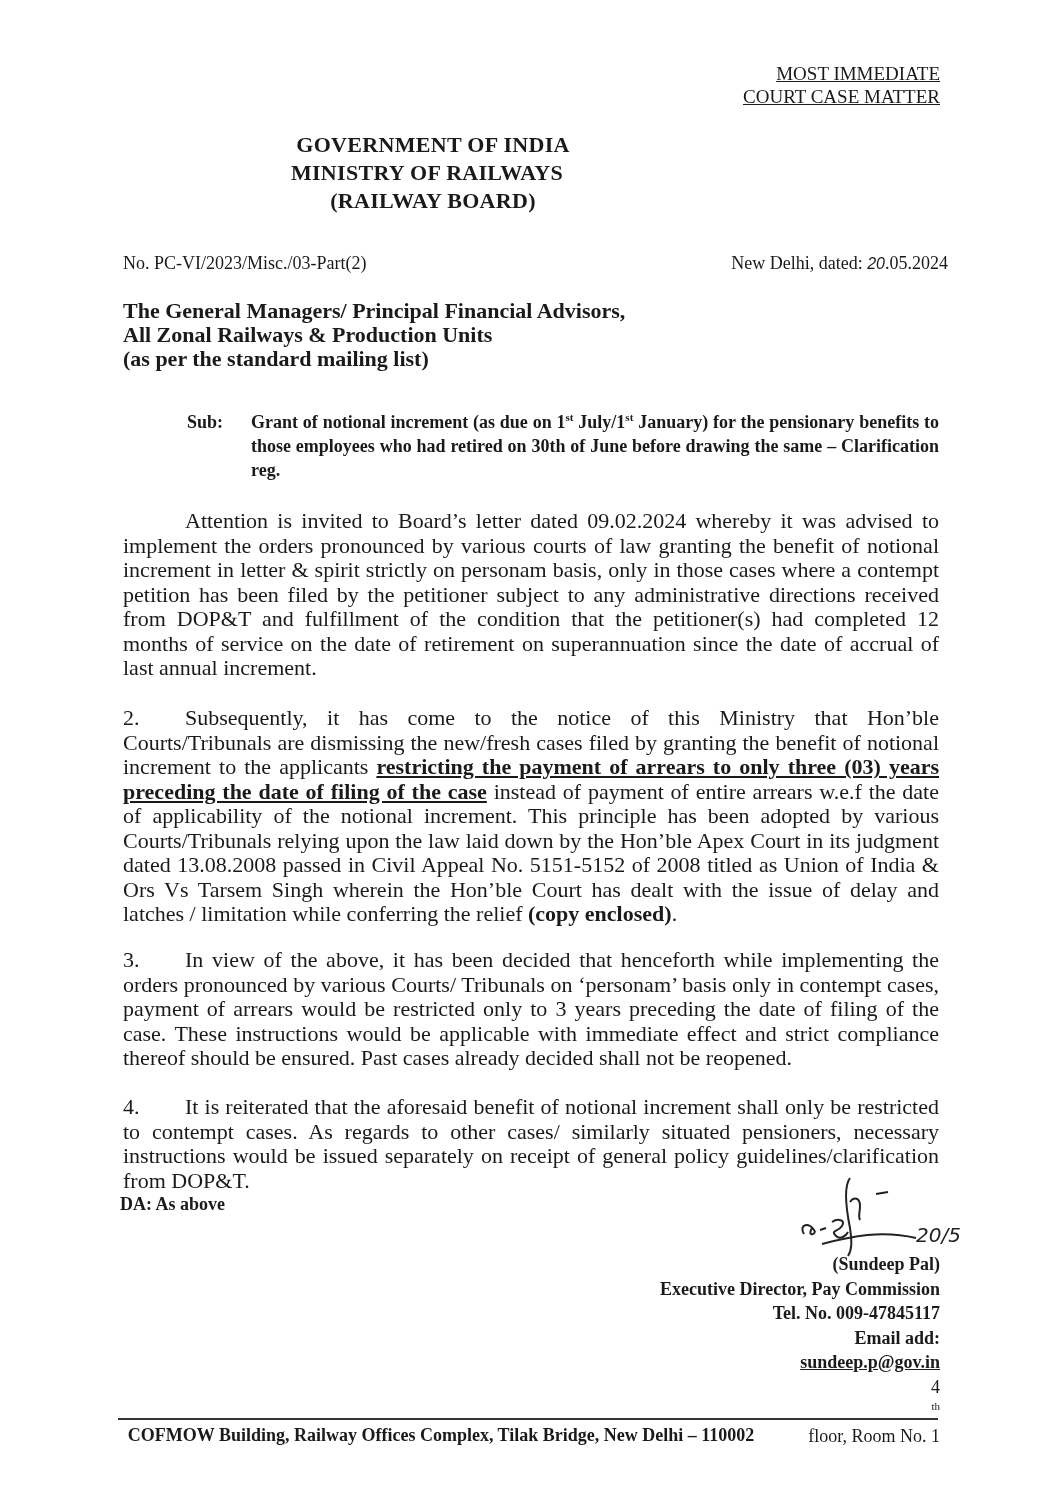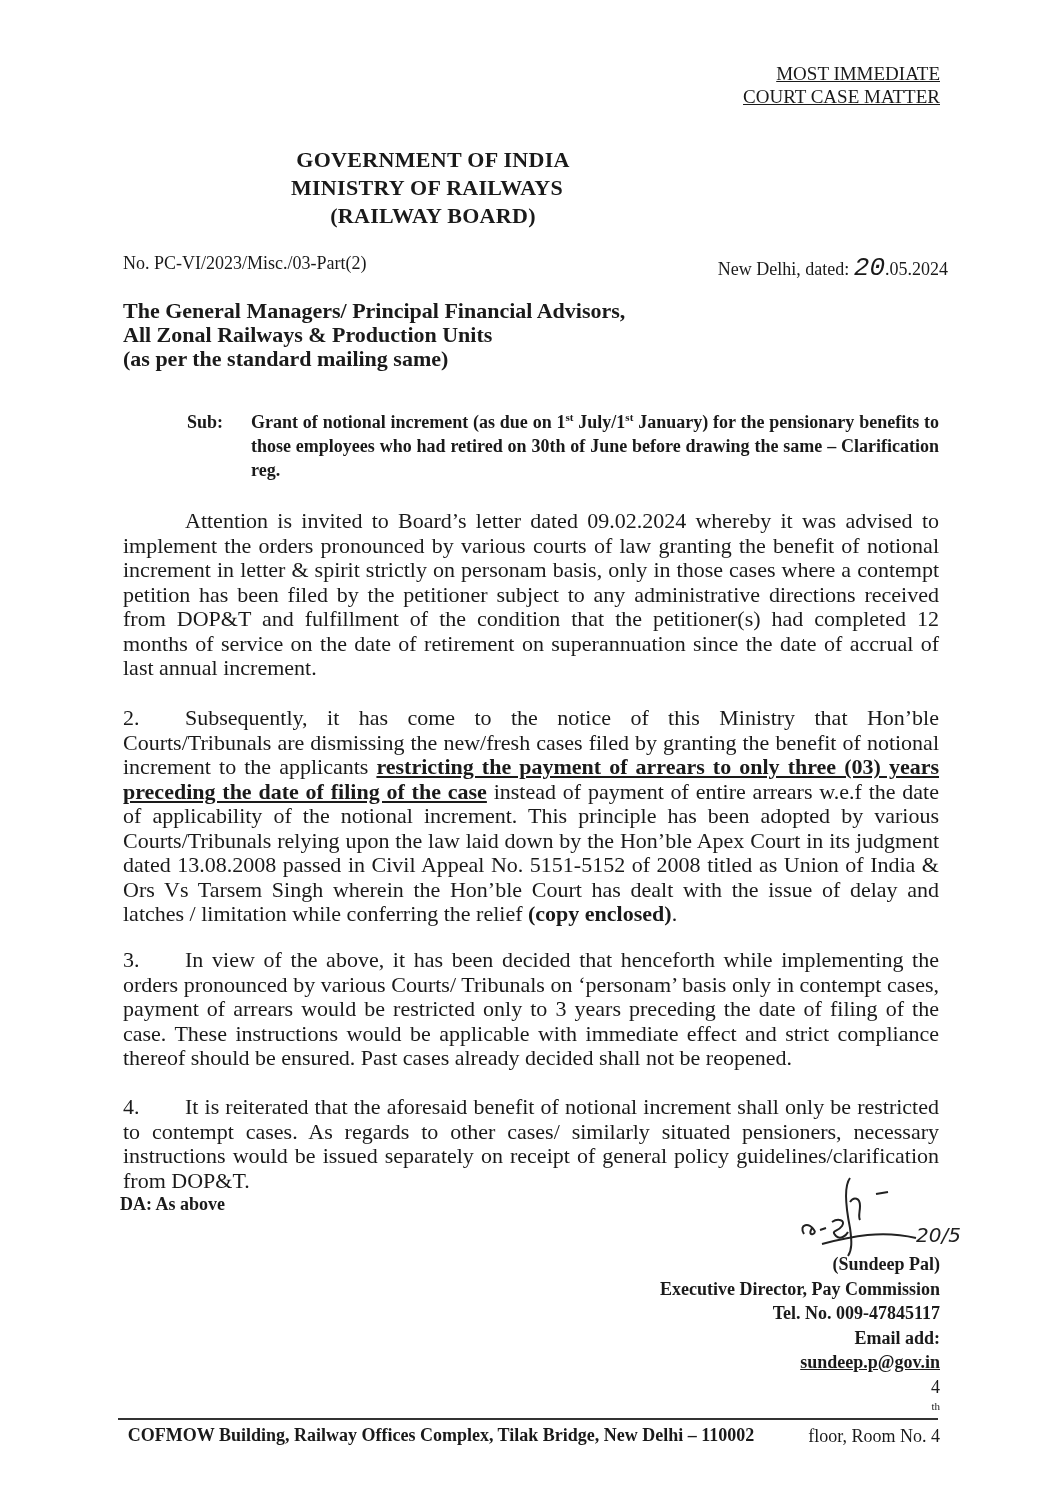--- a/index.html
+++ b/index.html
@@ -8,29 +8,29 @@
     font-family: "Liberation Serif", "DejaVu Serif", serif;
     color: #1a1a1a;
   }
   .abs { position: absolute; }
   .priority {
     right: 118px; top: 62px; text-align: right;
     font-size: 19px; line-height: 23px; font-weight: normal;
   }
   .priority span { text-decoration: underline; display: block; }
   .header {
-    left: 0; width: 854px; top: 146px; text-align: center;
+    left: 0; width: 854px; top: 131px; text-align: center;
     font-size: 22px; line-height: 28px; font-weight: bold; letter-spacing: 0.3px;
   }
   .header span { display: block; }
   .header .l1 { margin-left: 12px; }
   .header .l3 { margin-left: 12px; }
   .ref { left: 123px; top: 253px; font-size: 18px; }
   .date { right: 110px; top: 253px; font-size: 18px; }
-  .date .hand { font-family: Liberation Mono, monospace; font-style: italic; font-size: 26px; }
+  .date .hand { font-family: Liberation Sans, sans-serif; font-style: italic; font-size: 16px; }
   .address {
     left: 123px; top: 299px; font-size: 22px; line-height: 24px; font-weight: bold;
   }
   .address span { display: block; }
   .subject {
     left: 187px; top: 410px; width: 752px; font-size: 18px; line-height: 24px; font-weight: bold;
     display: flex;
   }
   .subject .sub-label { width: 64px; flex: none; }
   .subject .sub-text { text-align: justify; flex: 1; }
@@ -72,21 +72,21 @@
 
 <div class="abs ref">No. PC-VI/2023/Misc./03-Part(2)</div>
 
 <div class="abs date">
   <span>New Delhi, dated: </span><span class="hand">20</span><span>.05.2024</span>
 </div>
 
 <div class="abs address">
   <span>The General Managers/ Principal Financial Advisors,</span>
   <span>All Zonal Railways &amp; Production Units</span>
-  <span>(as per the standard mailing same)</span>
+  <span>(as per the standard mailing list)</span>
 </div>
 
 <div class="abs subject">
   <div class="sub-label">Sub:</div>
   <div class="sub-text"><span>Grant of notional increment (as due on 1</span><sup>st</sup><span> July/1</span><sup>st</sup><span> January) for the pensionary benefits to those employees who had retired on 30th of June before drawing the same – Clarification reg.</span></div>
 </div>
 
 <div class="abs para p1">Attention is invited to Board’s letter dated 09.02.2024 whereby it was advised to implement the orders pronounced by various courts of law granting the benefit of notional increment in letter &amp; spirit strictly on personam basis, only in those cases where a contempt petition has been filed by the petitioner subject to any administrative directions received from DOP&amp;T and fulfillment of the condition that the petitioner(s) had completed 12 months of service on the date of retirement on superannuation since the date of accrual of last annual increment.</div>
 
 <div class="abs para p2"><span class="num">2.</span><span>Subsequently, it has come to the notice of this Ministry that Hon’ble Courts/Tribunals are dismissing the new/fresh cases filed by granting the benefit of notional increment to the applicants </span><span class="bu">restricting the payment of arrears to only three (03) years preceding the date of filing of the case</span><span> instead of payment of entire arrears w.e.f the date of applicability of the notional increment. This principle has been adopted by various Courts/Tribunals relying upon the law laid down by the Hon’ble Apex Court in its judgment dated 13.08.2008 passed in Civil Appeal No. 5151-5152 of 2008 titled as Union of India &amp; Ors Vs Tarsem Singh wherein the Hon’ble Court has dealt with the issue of delay and latches / limitation while conferring the relief </span><span class="b">(copy enclosed)</span><span>.</span></div>
@@ -106,17 +106,17 @@
 </svg>
 
 <div class="abs sigblock">
   <span>(Sundeep Pal)</span>
   <span>Executive Director, Pay Commission</span>
   <span>Tel. No. 009-47845117</span>
   <span>
       <span>Email add: </span>
       <span class="email-link">sundeep.p@gov.in</span>
     </span>
-  <span class="floor"><span>4</span><sup>th</sup><span> floor, Room No. 4</span></span>
+  <span class="floor"><span>4</span><sup>th</sup><span> floor, Room No. 1</span></span>
 </div>
 
 <div class="abs rule"></div>
 <div class="abs footer">COFMOW Building, Railway Offices Complex, Tilak Bridge, New Delhi – 110002</div>
 
 </body></html>

